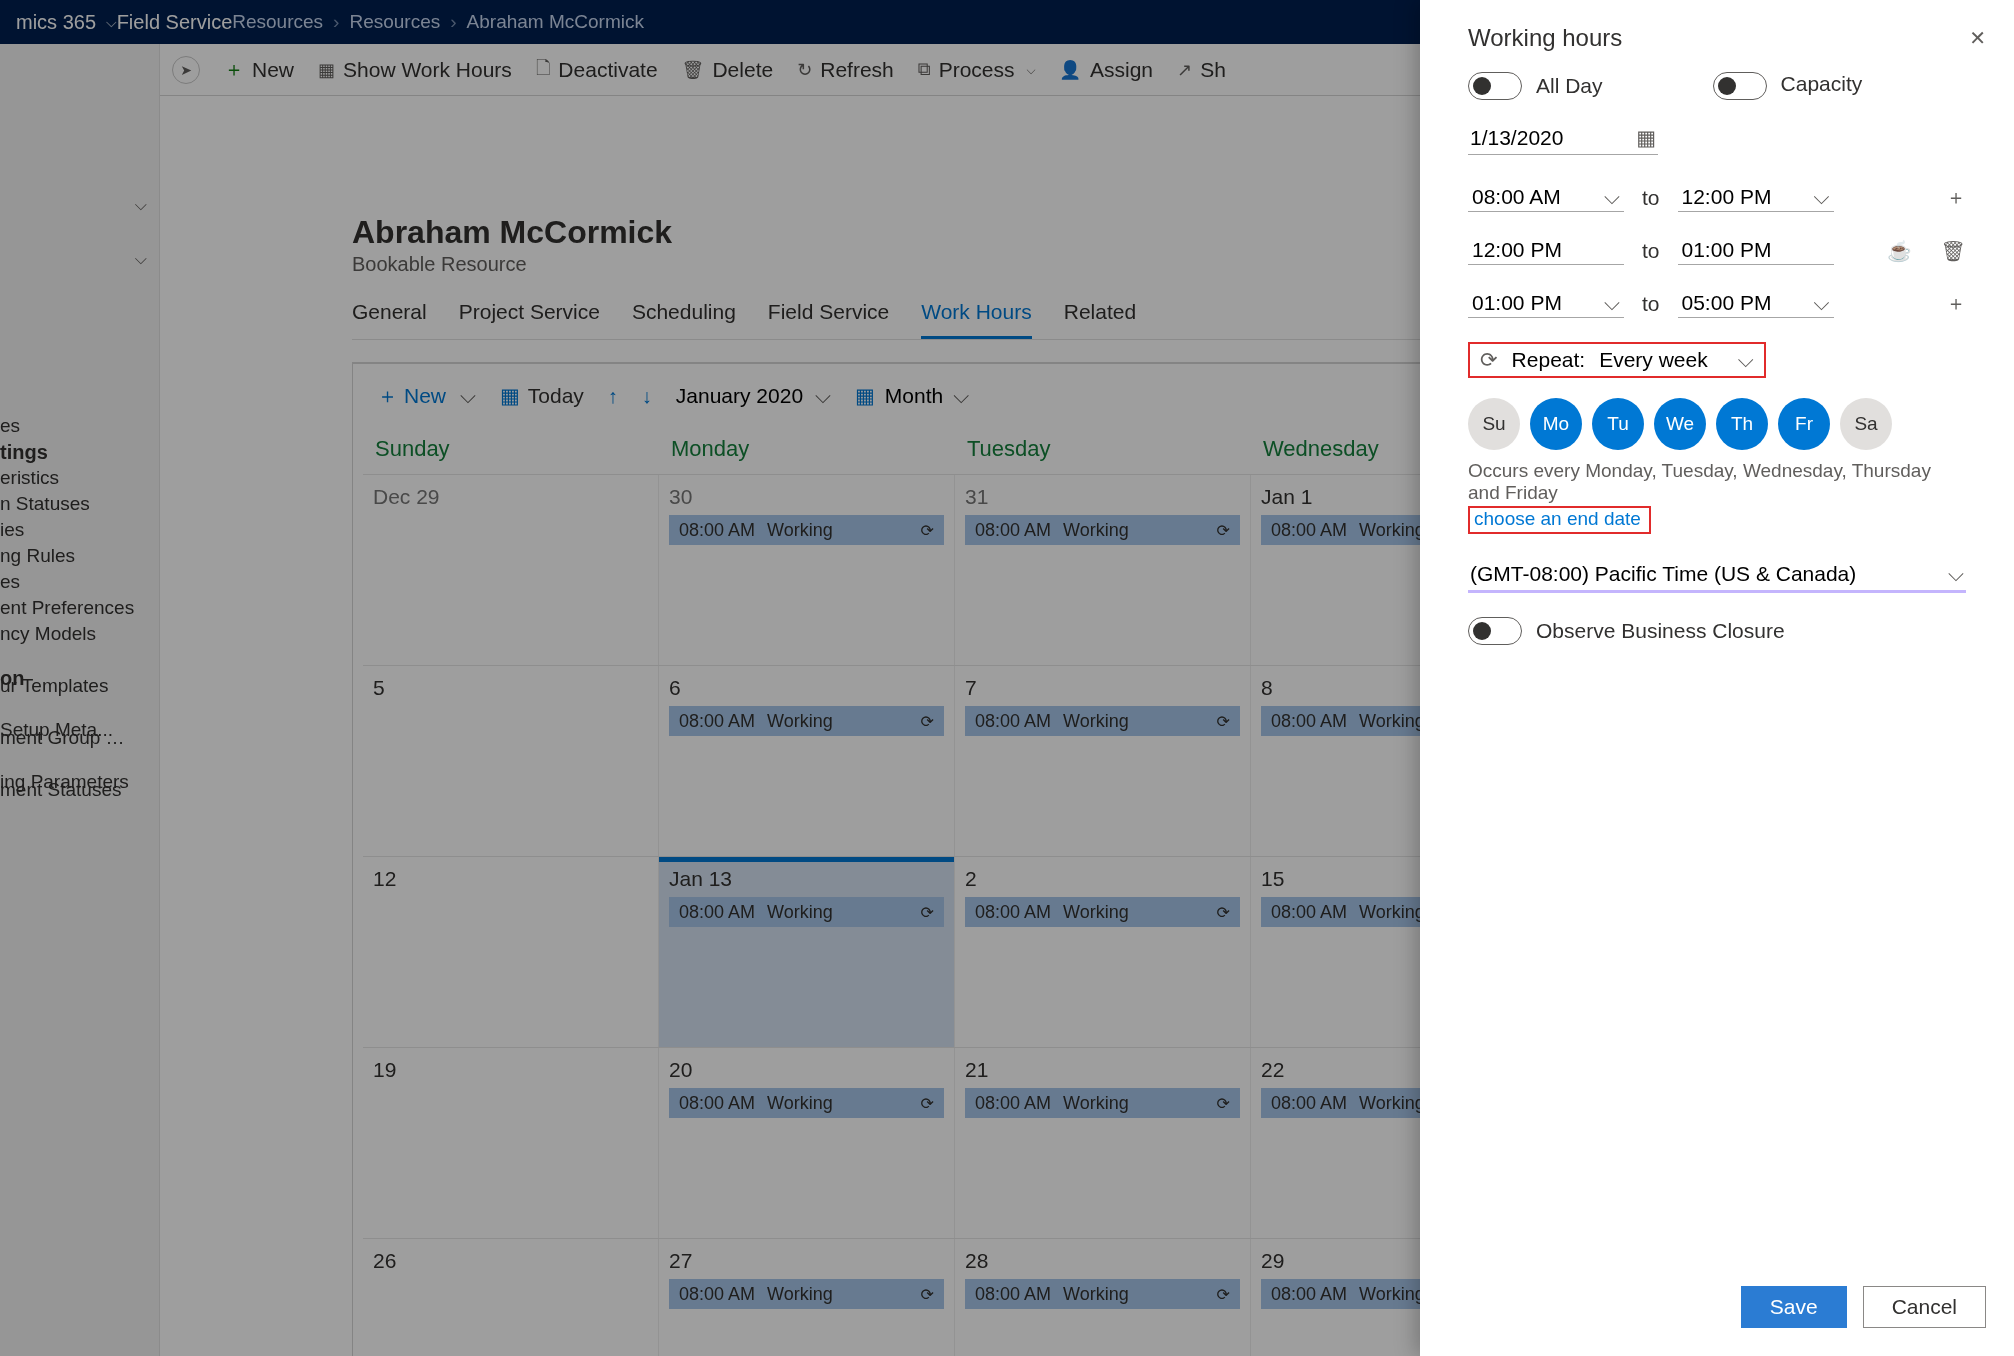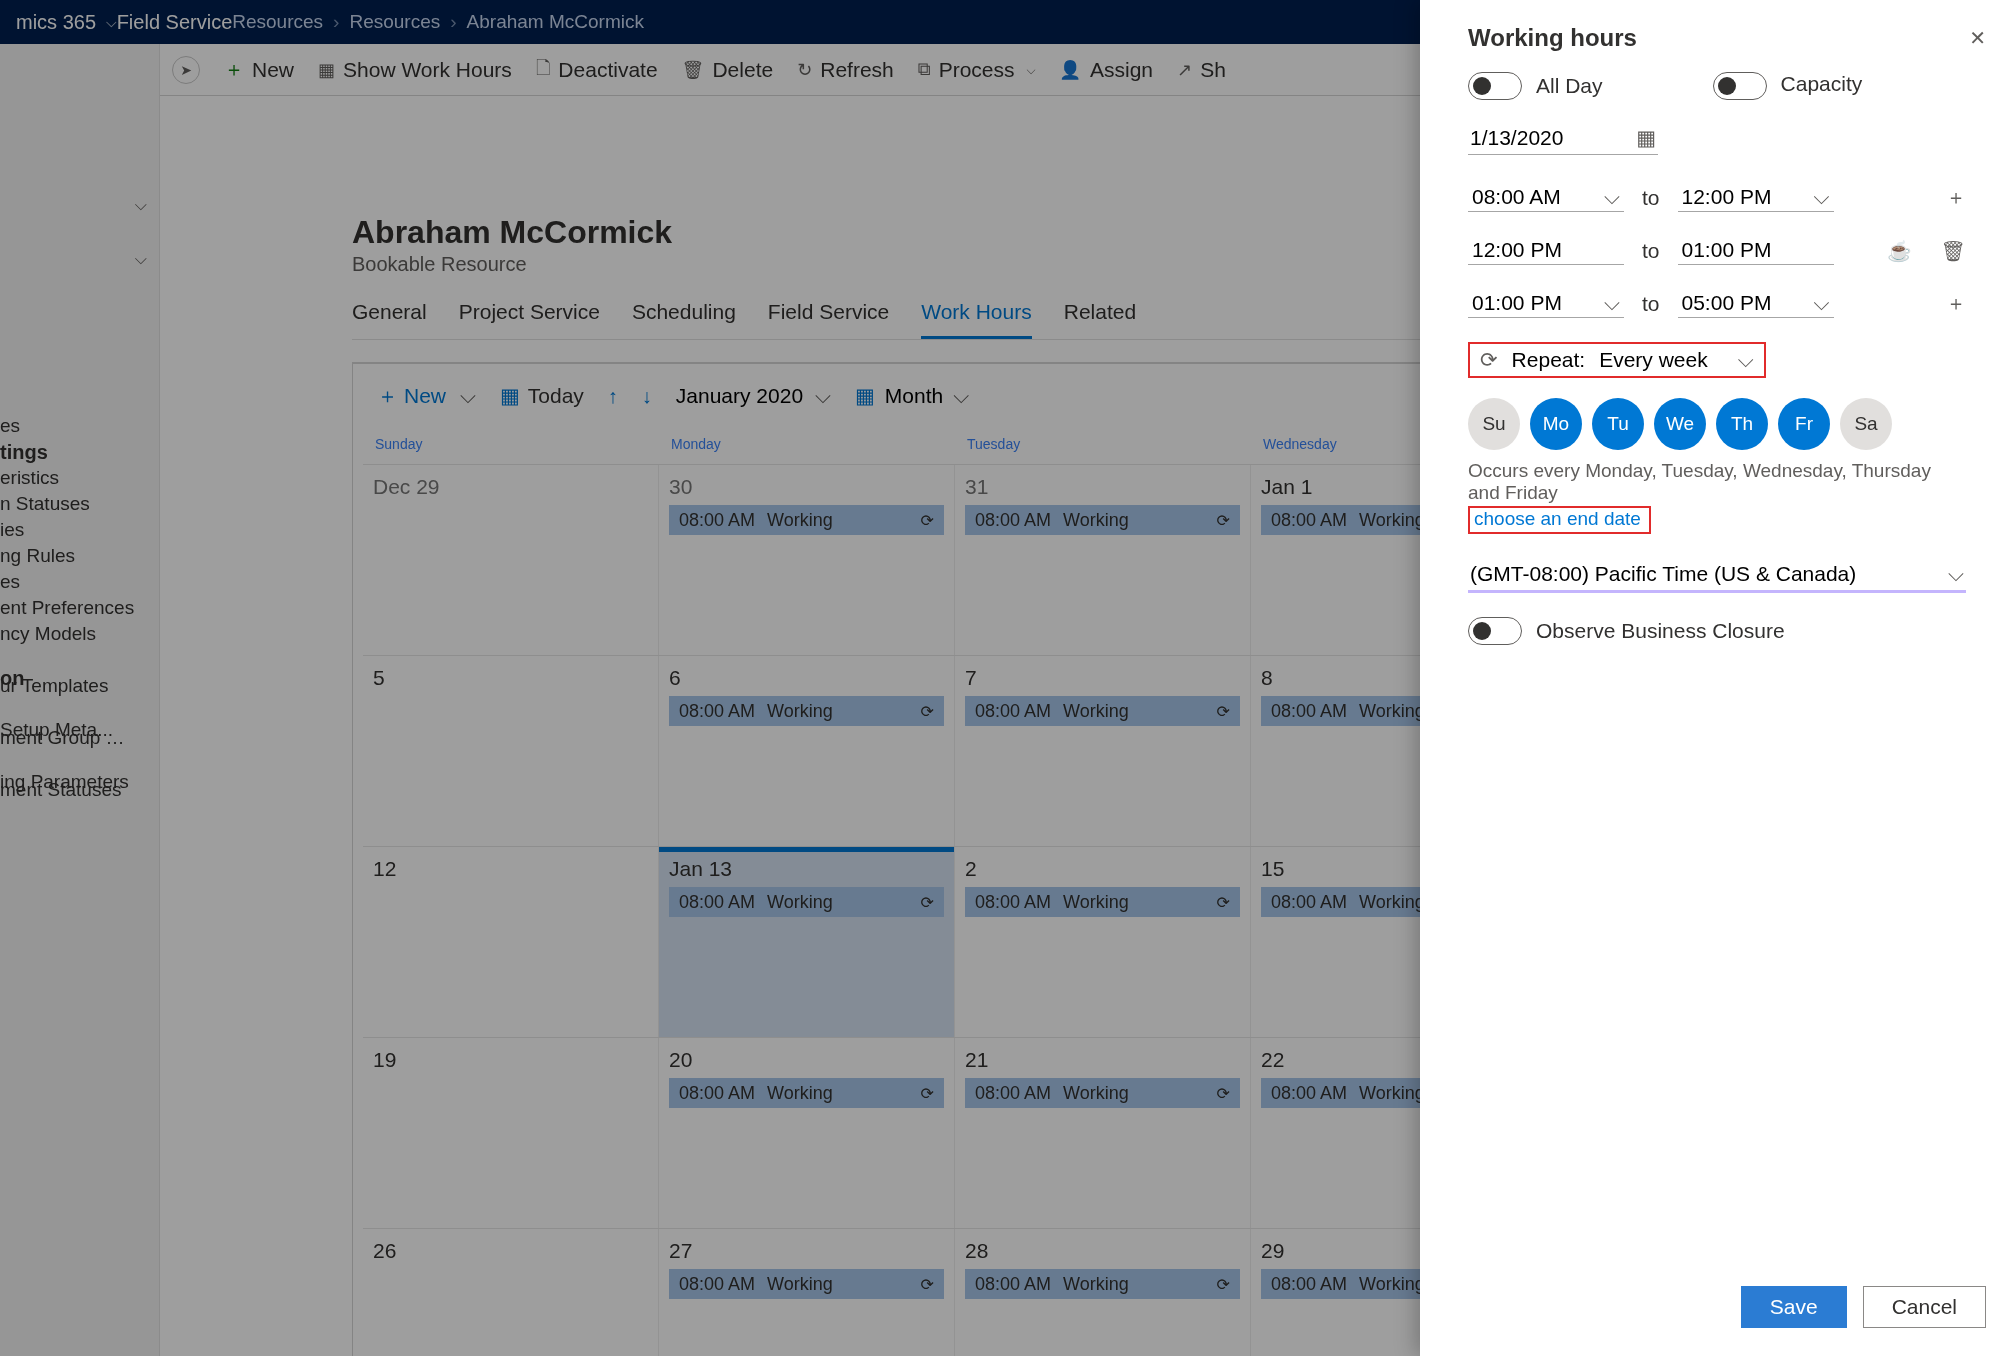--- a/index.html
+++ b/index.html
@@ -38,39 +38,39 @@
     
     
     .calwrap { margin-top:22px; border:1px solid #d6d6d6; border-top:2px solid #d6d6d6; padding:18px 10px 0 10px; background:#fff;}
     .caltoolbar { display:flex; align-items:center; gap:24px; padding-left:14px; font-size:21px; }
     .caltoolbar .newbtn { color:#0078d4; display:flex; align-items:center; gap:6px;}
     .caltoolbar .todaybtn { display:flex; align-items:center; gap:8px; color:#323130; }
     .caltoolbar .nav { color:#0078d4; font-size:20px; }
     .caltoolbar .muted{ color:#605e5c; }
     .calgrid { margin-top:18px; }
     .dayhead { display:grid; grid-template-columns: repeat(6, 1fr); }
-    .dayhead div { font-size:14px; color:#3b82f6; padding:8px 12px 12px; }
+    .dayhead div { font-size:22px; color:#15803d; padding:8px 12px 12px; }
     .week { display:grid; grid-template-columns: repeat(6, 1fr); border-top:1px solid #e6e6e6; }
     .cell { min-height:190px; border-right:1px solid #eee; padding:10px 10px 6px 10px; position:relative; }
     .cell .date { font-size:21px; color:#767676; margin-bottom:6px; }
     .cell .date.dark { color:#323130; }
     .event { display:flex; align-items:center; gap:12px; background:#a7c6e8; height:30px; padding:0 10px; font-size:18px; color:#323130;}
     .event .time { color:#323130; }
     .event .txt { font-weight:500;}
     .event .sync { margin-left:auto; font-size:16px; color:#323130;}
     .cell.sel { background:#d6e3f3; }
     .cell.sel::before { content:""; position:absolute; top:0; left:0; right:0; height:5px; background:#0078d4;}
     
     
     .overlay { position:absolute; inset:0; background:rgba(0,0,0,0.38); }
     
     
     .panel { position:absolute; right:0; top:0; bottom:0; width:594px; background:#fff; box-shadow:-4px 0 20px rgba(0,0,0,.25); display:flex; flex-direction:column; }
     .panel .phdr { display:flex; align-items:center; justify-content:space-between; padding:24px 28px 8px 48px; }
-    .panel .phdr h2 { font-size:24px; font-weight:700; color:#323130; }
+    .panel .phdr h2 { font-size:24px; font-weight:400; color:#323130; }
     .panel .phdr .x { font-size:20px; color:#605e5c;}
     .panel .body { padding: 12px 48px 0 48px; flex:1; overflow:auto; }
     .row { display:flex; align-items:center; gap:50px; margin-bottom:22px; }
     .toggle { width:54px; height:28px; border:1px solid #605e5c; border-radius:999px; position:relative; }
     .toggle::after { content:""; width:18px; height:18px; background:#323130; border-radius:50%; position:absolute; left:4px; top:4px;}
     .lbl { font-size:21px; color:#323130; }
     .datefield { display:flex; align-items:center; gap:40px; border-bottom:1px solid #a6a6a6; width:190px; padding:4px 2px; font-size:21px; margin-bottom:28px; }
     .timerow { display:flex; align-items:center; gap:18px; font-size:21px; margin-bottom:24px; }
     .timesel { border-bottom:1px solid #a6a6a6; width:156px; display:flex; align-items:center; justify-content:space-between; padding:2px 4px; }
     .to { color:#323130; }

